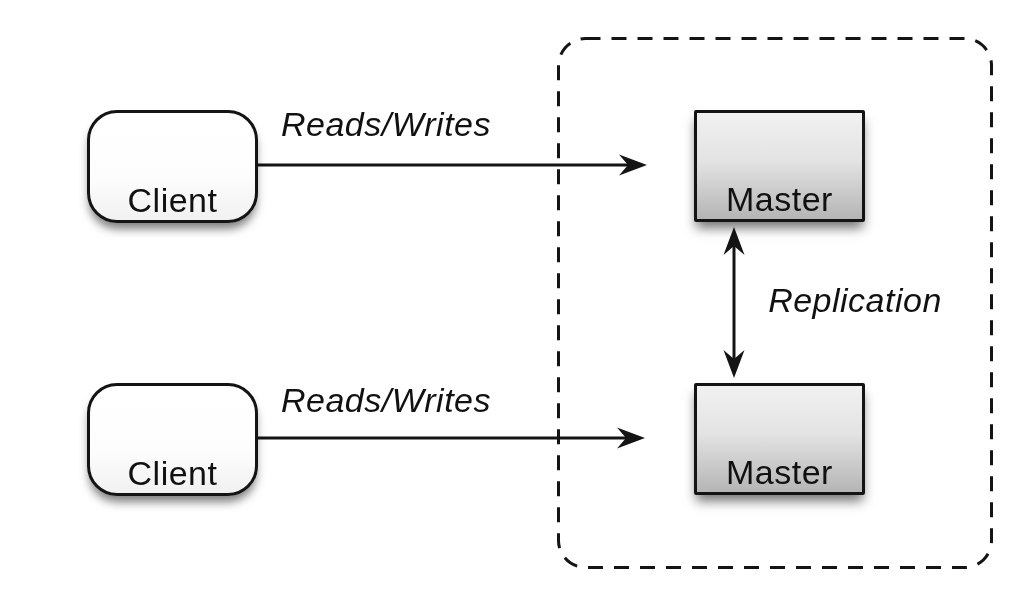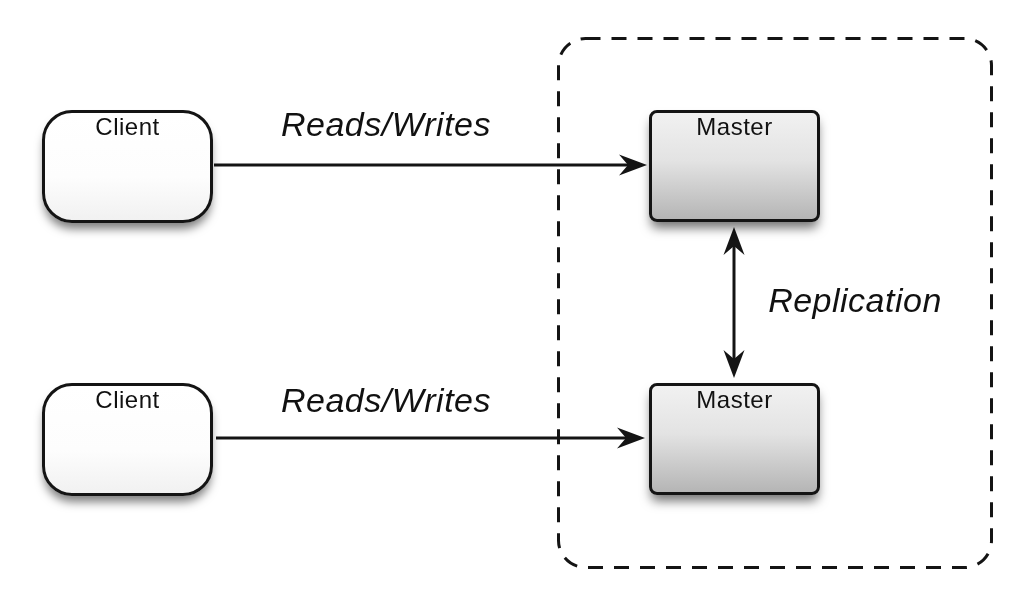--- a/index.html
+++ b/index.html
@@ -21,41 +21,42 @@
     top: 0;
     width: 1028px;
     height: 610px;
     display: block;
   }
   .node {
     position: absolute;
     box-sizing: border-box;
     border: 3px solid #141414;
     display: flex;
-    align-items: flex-start;
+    align-items: flex-end;
     justify-content: center;
-    font-size: 24px;
+    font-size: 34px;
     color: #111111;
     letter-spacing: 0.5px;
+    margin-left: 45px;
   }
   .client {
     left: 42px;
     width: 171px;
     height: 113px;
     border-radius: 30px;
     background: linear-gradient(to bottom, #ffffff 0%, #fdfdfd 60%, #f1f1f1 100%);
     box-shadow: 0 8px 10px -2px rgba(0,0,0,0.50);
   }
   .client-top { top: 110px; }
   .client-bottom { top: 383px; }
   .master {
     left: 649px;
     width: 171px;
     height: 112px;
-    border-radius: 8px;
+    border-radius: 2px;
     background: linear-gradient(to bottom, #f1f1f1 0%, #e3e3e3 45%, #b5b5b5 100%);
     box-shadow: 0 8px 11px -2px rgba(0,0,0,0.55);
   }
   .master-top { top: 110px; }
   .master-bottom { top: 383px; }
   .edge-label {
     position: absolute;
     width: 400px;
     text-align: center;
     font-size: 34px;

